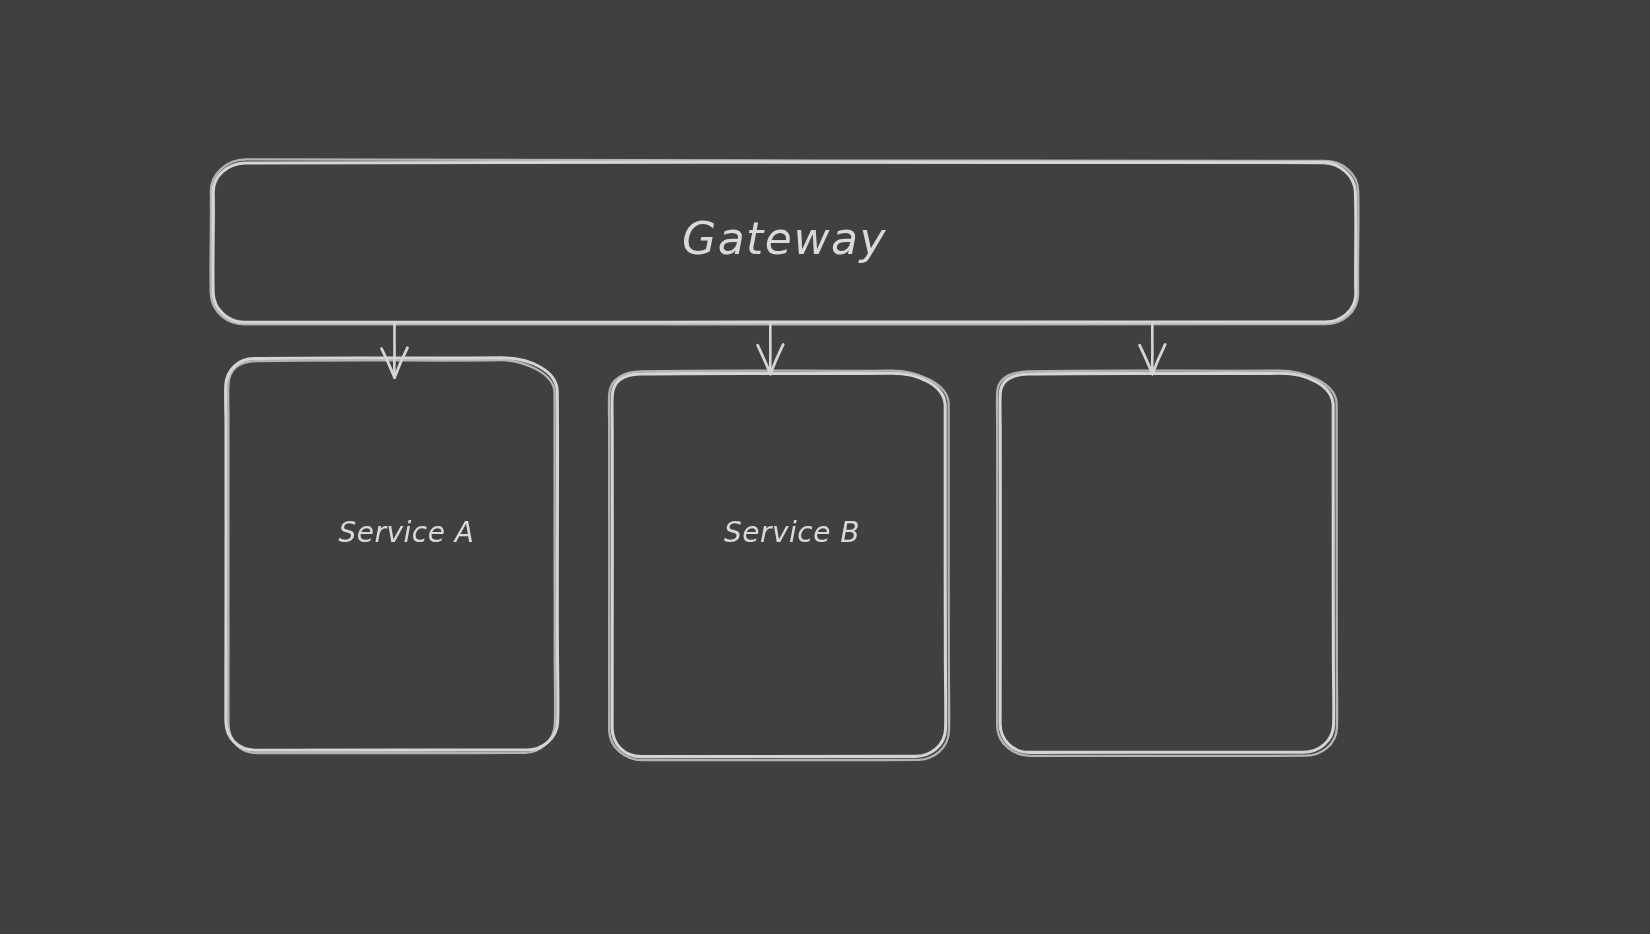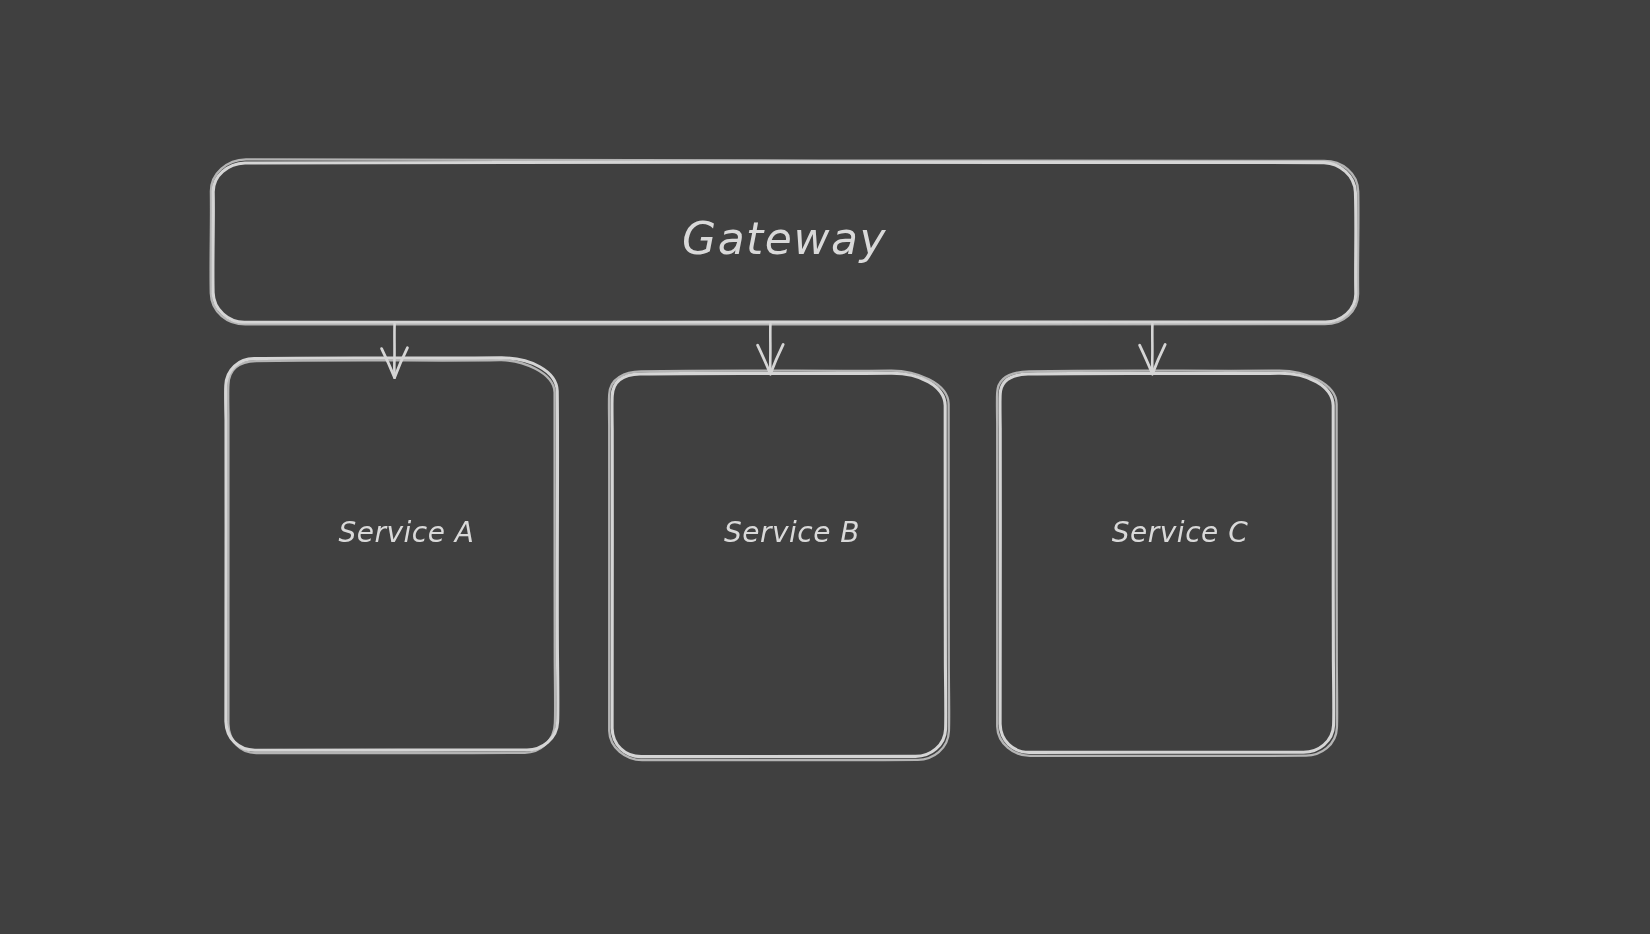--- a/index.html
+++ b/index.html
@@ -208,20 +208,19 @@
       <path class="edge-head" d="M 1165.2 344.4 C 1161.4 352.2, 1156.4 363.4, 1152.4 374" stroke="#d5d5d5"></path>
     </g>
   </svg>
 
   <div class="node-label" id="label-gateway" style="color: rgb(217, 217, 217);">Gateway</div>
 
   <div class="node-label" id="label-service-b" style="color: rgb(217, 217, 217);">Service B</div>
 
   <div class="node-label" id="label-service-a" style="color: rgb(217, 217, 217);">Service A</div>
 
-  <div class="node-label" id="label-service-c" style="color: rgb(217, 217, 217);">Service C</div>
 
   <div class="hit-area" style="left:213px; top:162px; width:1143px; height:161px;"></div>
   <div class="hit-area" style="left:226px; top:377px; width:361px; height:378px;"></div>
   <div class="hit-area" style="left:612px; top:373px; width:360px; height:382px;"></div>
   <div class="hit-area" style="left:1000px; top:373px; width:360px; height:379px;"></div>
 
 </div>
 
 </body></html>

